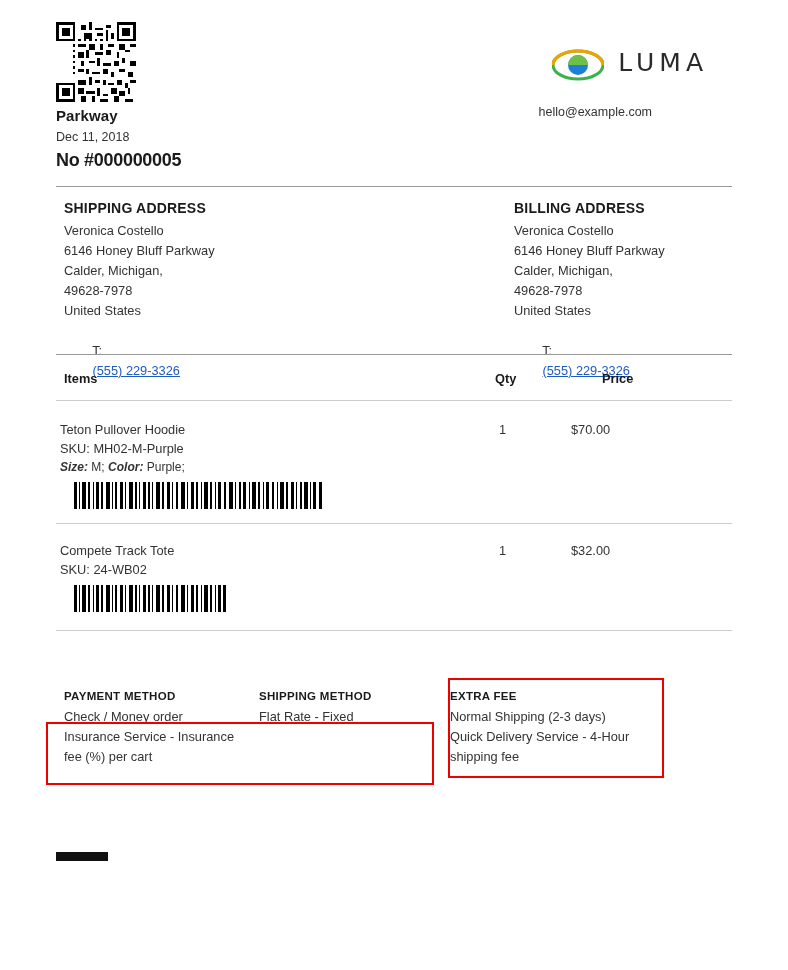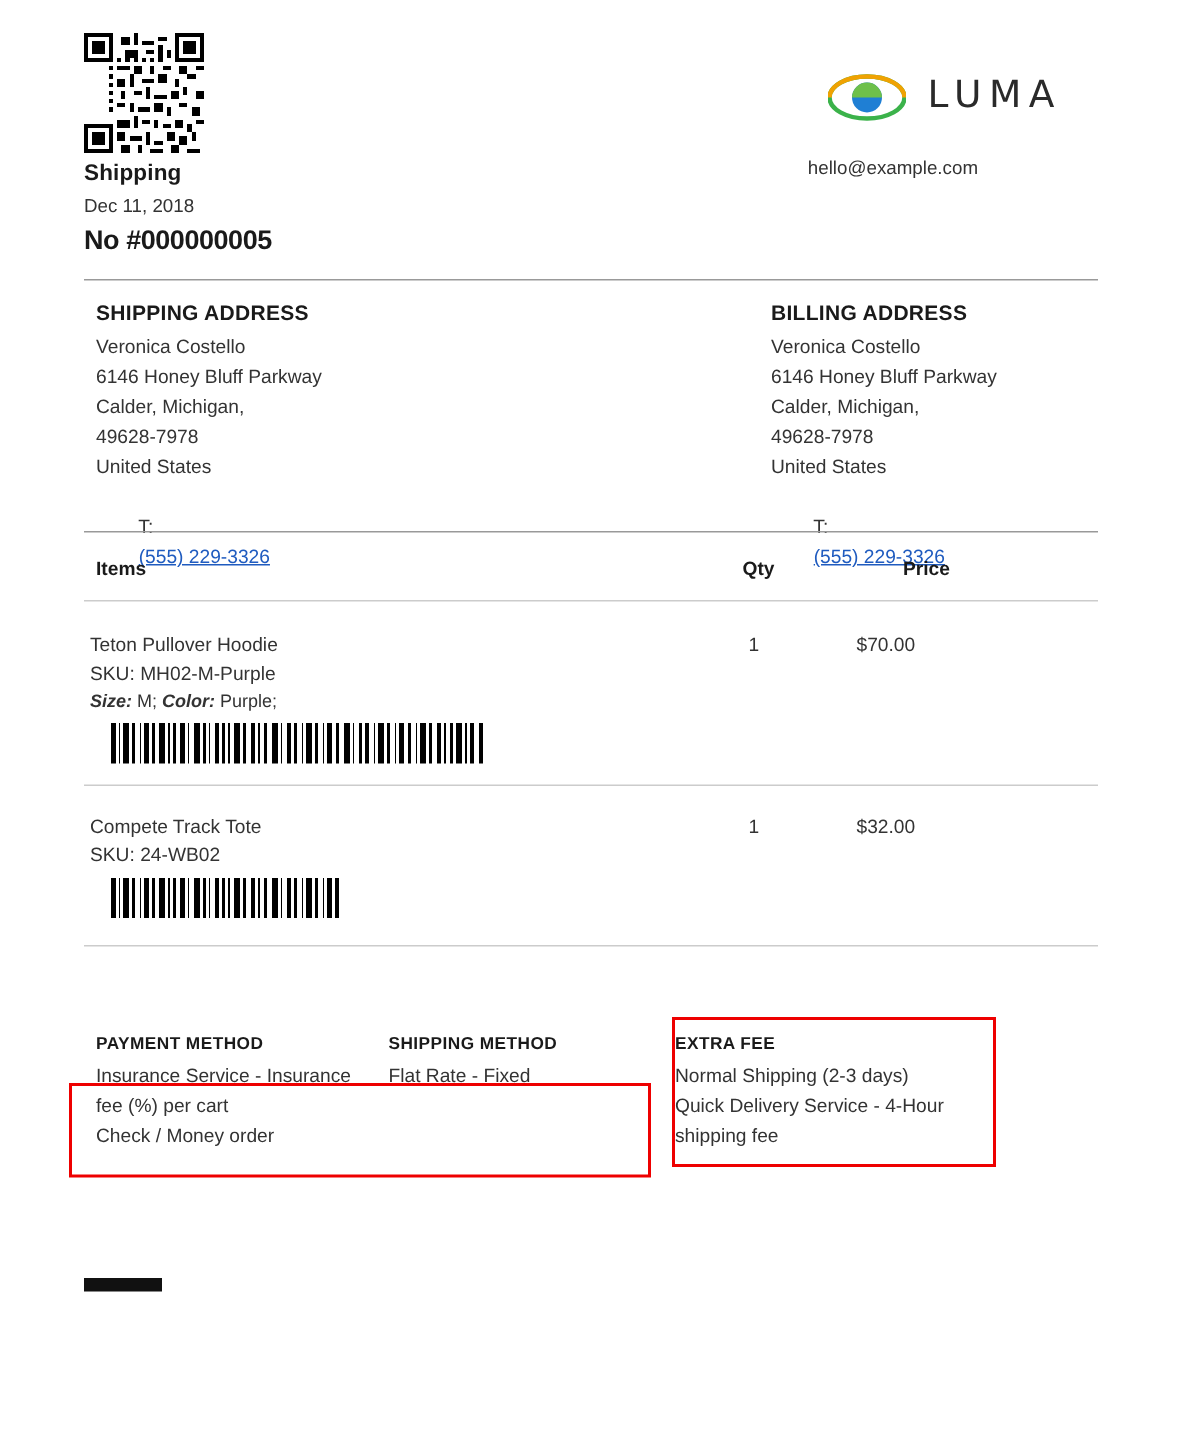--- a/index.html
+++ b/index.html
@@ -281,21 +281,21 @@
           <rect x="26" y="24" width="1" height="2"></rect>
           <rect x="9" y="27" width="2" height="2"></rect>
             <rect x="13" y="27" width="1" height="2"></rect>
           <rect x="16" y="28" width="3" height="1"></rect>
             <rect x="21" y="27" width="2" height="2"></rect>
           <rect x="25" y="28" width="3" height="1"></rect>
         </g>
       </svg>
     </div>
 
-    <div class="shipment-label">Shipping</div>
+    <div class="shipment-label">Parkway</div>
     <div class="shipment-date">Dec 11, 2018</div>
     <div class="shipment-no">No #000000005</div>
 
     <div class="brand">
       <span class="brand-mark">
         <svg width="52" height="34" viewBox="0 0 52 34">
           <ellipse cx="26" cy="17" rx="25" ry="14" fill="none" stroke="#3bb24a" stroke-width="3"></ellipse>
           <path d="M1 17 A25 14 0 0 1 26 3 A25 14 0 0 1 51 17" fill="none" stroke="#f0a202" stroke-width="3"></path>
           <circle cx="26" cy="17" r="10" fill="#1f7fd4"></circle>
           <path d="M16 17 a10 10 0 0 1 20 0 z" fill="#6ec04a"></path>
@@ -470,22 +470,22 @@
       </g>
     </svg>
   </div>
 
   <div class="rule" style="top:630px;"></div>
 
   <div class="methods">
 
     <div class="method m-payment">
       <h4>PAYMENT METHOD</h4>
+      <div>Check / Money order</div>
       <div>Insurance Service - Insurance fee (%) per cart</div>
-      <div>Check / Money order</div>
     </div>
 
     <div class="method m-shipping">
       <h4>SHIPPING METHOD</h4>
       <div>Flat Rate - Fixed</div>
     </div>
 
     <div class="method m-extra">
       <h4>EXTRA FEE</h4>
       <div>Normal Shipping (2-3 days)</div>

